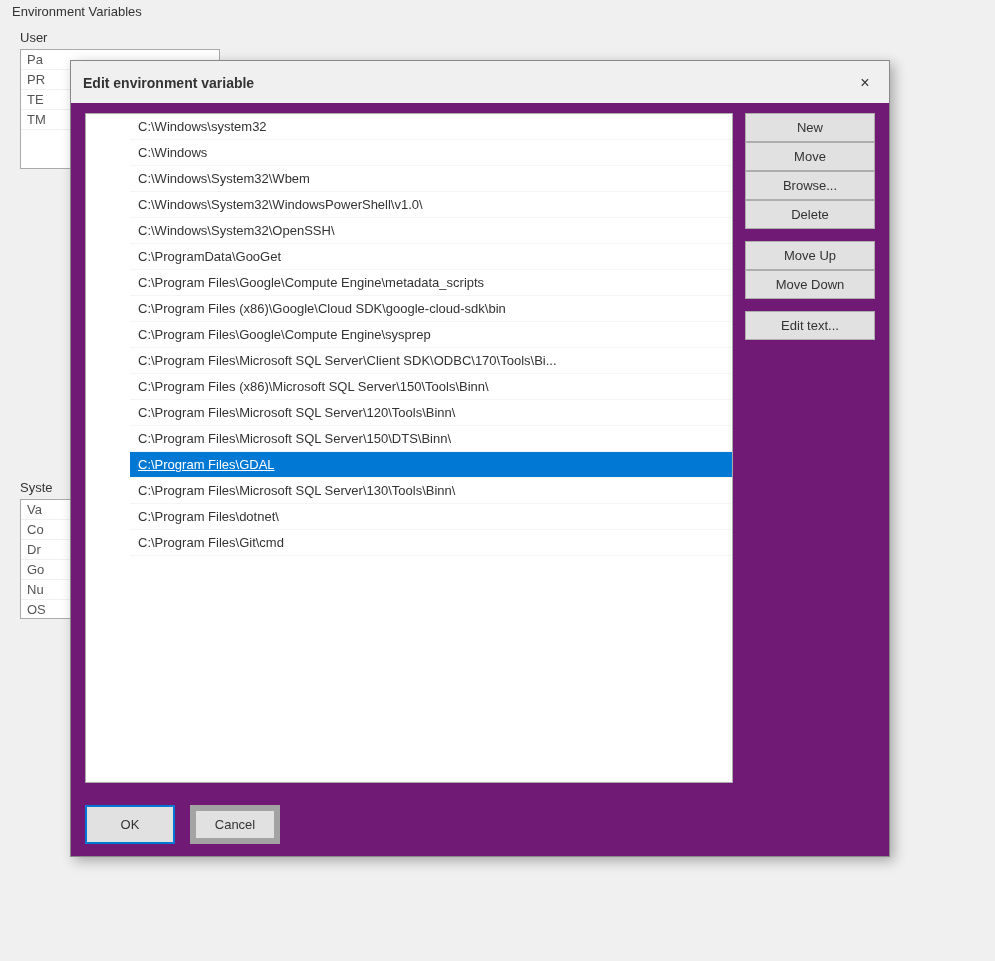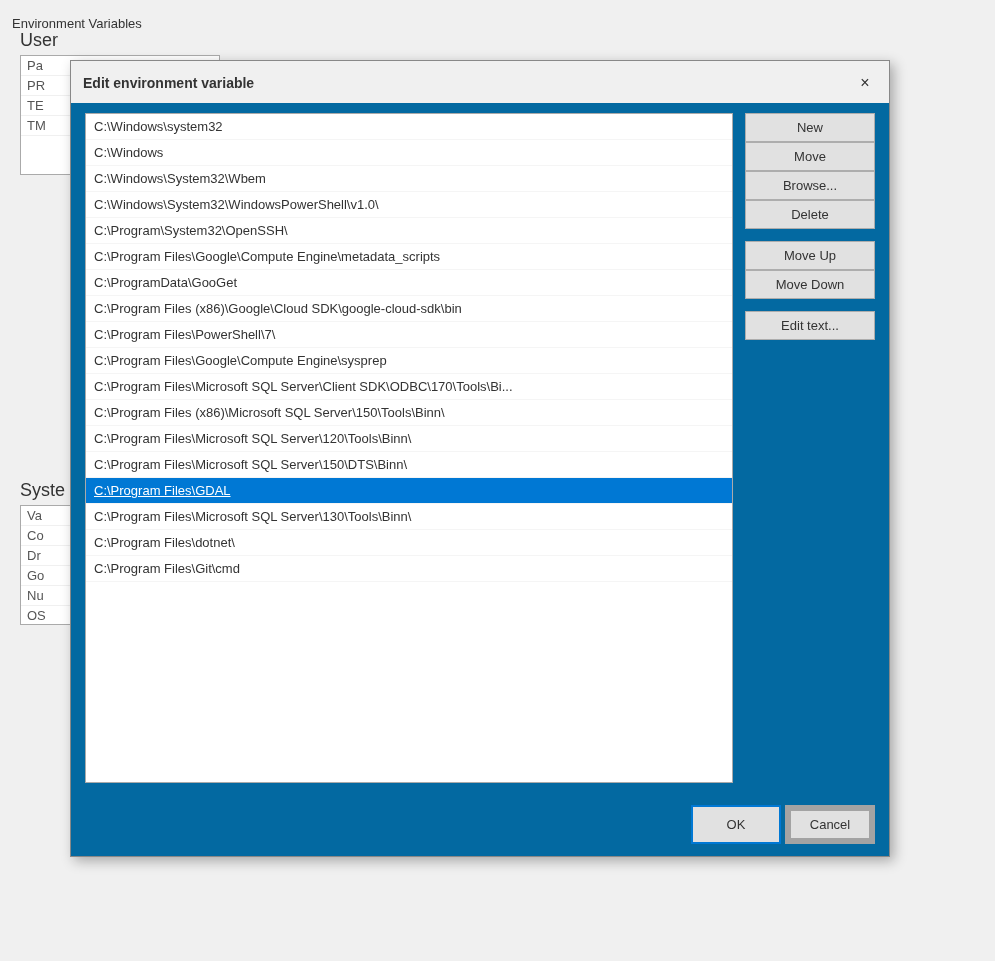--- a/index.html
+++ b/index.html
@@ -21,33 +21,33 @@
     .env-variables-bg {
       position: absolute;
       top: 0;
       left: 0;
       width: 100%;
       height: 100%;
       background: #f0f0f0;
     }
 
     .env-variables-title {
-      padding: 16px 12px;
+      padding: 4px 12px;
       font-size: 13px;
       color: #333;
       background: #f0f0f0;
     }
 
     
     .modal-overlay {
       position: absolute;
       top: 60px;
       left: 70px;
       width: 820px;
-      background: #0369a1;
+      background: #701a75;
       border: 1px solid #888;
       box-shadow: 4px 4px 12px rgba(0,0,0,0.3);
       z-index: 100;
     }
 
     .modal-titlebar {
       display: flex;
       align-items: center;
       justify-content: space-between;
       padding: 10px 12px 8px 12px;
@@ -80,20 +80,21 @@
       gap: 12px;
     }
 
     .path-list-container {
       flex: 1;
       border: 1px solid #aaa;
       background: #fff;
       height: 670px;
       overflow-y: auto;
       overflow-x: hidden;
+      padding-left: 44px;
     }
 
     .path-item {
       padding: 5px 8px;
       cursor: pointer;
       white-space: nowrap;
       overflow: hidden;
       text-overflow: ellipsis;
       color: #333;
       border-bottom: 1px solid #f5f5f5;
@@ -121,23 +122,22 @@
       color: #333;
       text-align: center;
     }
 
     .btn-spacer {
       height: 12px;
     }
 
     .modal-footer {
       display: flex;
-      justify-content: flex-end;
       padding: 8px 14px 12px 14px;
-      gap: 4px;
+      gap: 15px;
     }
 
     .footer-btn {
       width: 90px;
       padding: 6px 10px;
       background: #e1e1e1;
       border: 6px solid #a3a3a3;
       cursor: pointer;
       font-size: 13px;
       color: #333;
@@ -157,21 +157,21 @@
     }
 
     .bg-sys-section {
       position: absolute;
       top: 480px;
       left: 20px;
       width: 220px;
     }
 
     .bg-section-title {
-      font-size: 18px;
+      font-size: 13px;
       color: #333;
       margin-bottom: 4px;
     }
 
     .bg-table {
       border: 1px solid #aaa;
       background: #fff;
       width: 200px;
       height: 120px;
       overflow: hidden;
@@ -221,25 +221,24 @@
     <button class="close-btn">×</button>
   </div>
 
   <div class="modal-body">
 
     <div class="path-list-container">
     <div class="path-item">C:\Windows\system32</div>
         <div class="path-item">C:\Windows</div>
         <div class="path-item">C:\Windows\System32\Wbem</div>
         <div class="path-item">C:\Windows\System32\WindowsPowerShell\v1.0\</div>
-        <div class="path-item">C:\Program\System32\OpenSSH\</div>
+        <div class="path-item">C:\Windows\System32\OpenSSH\</div>
+        <div class="path-item">C:\ProgramData\GooGet</div>
         <div class="path-item">C:\Program Files\Google\Compute Engine\metadata_scripts</div>
-        <div class="path-item">C:\ProgramData\GooGet</div>
         <div class="path-item">C:\Program Files (x86)\Google\Cloud SDK\google-cloud-sdk\bin</div>
-        <div class="path-item">C:\Program Files\PowerShell\7\</div>
         <div class="path-item">C:\Program Files\Google\Compute Engine\sysprep</div>
         <div class="path-item">C:\Program Files\Microsoft SQL Server\Client SDK\ODBC\170\Tools\Bi...</div>
         <div class="path-item">C:\Program Files (x86)\Microsoft SQL Server\150\Tools\Binn\</div>
         <div class="path-item">C:\Program Files\Microsoft SQL Server\120\Tools\Binn\</div>
         <div class="path-item">C:\Program Files\Microsoft SQL Server\150\DTS\Binn\</div>
         <div class="path-item selected">C:\Program Files\GDAL</div>
         <div class="path-item">C:\Program Files\Microsoft SQL Server\130\Tools\Binn\</div>
         <div class="path-item">C:\Program Files\dotnet\</div>
         <div class="path-item">C:\Program Files\Git\cmd</div>
       </div>

